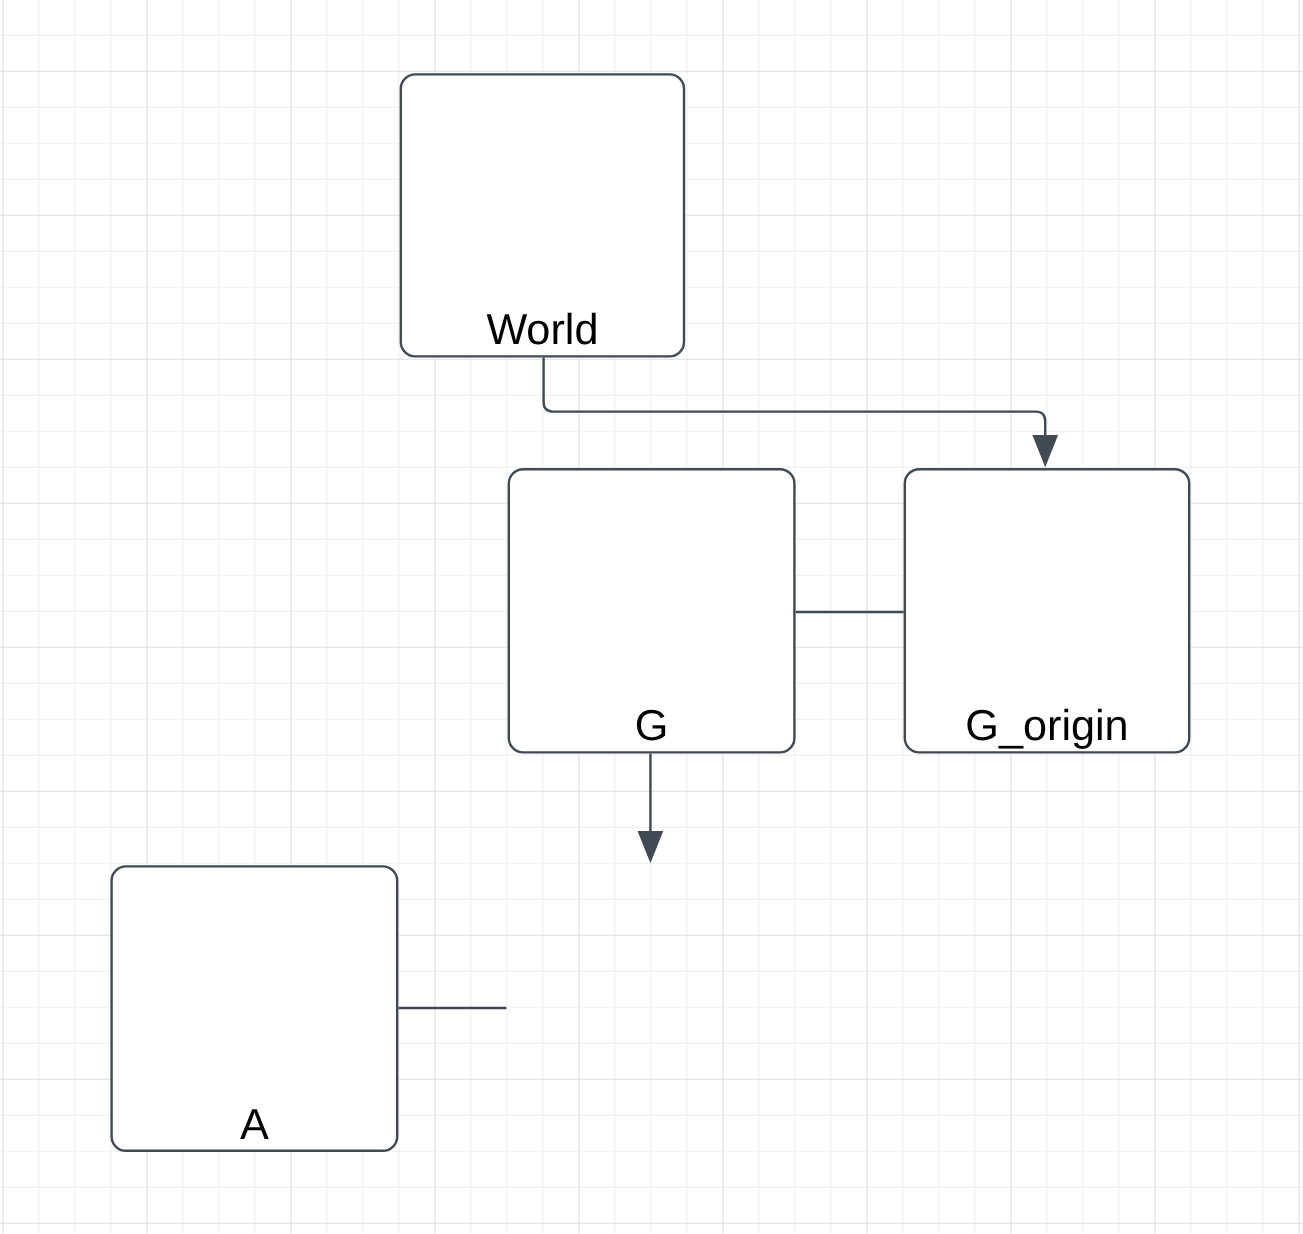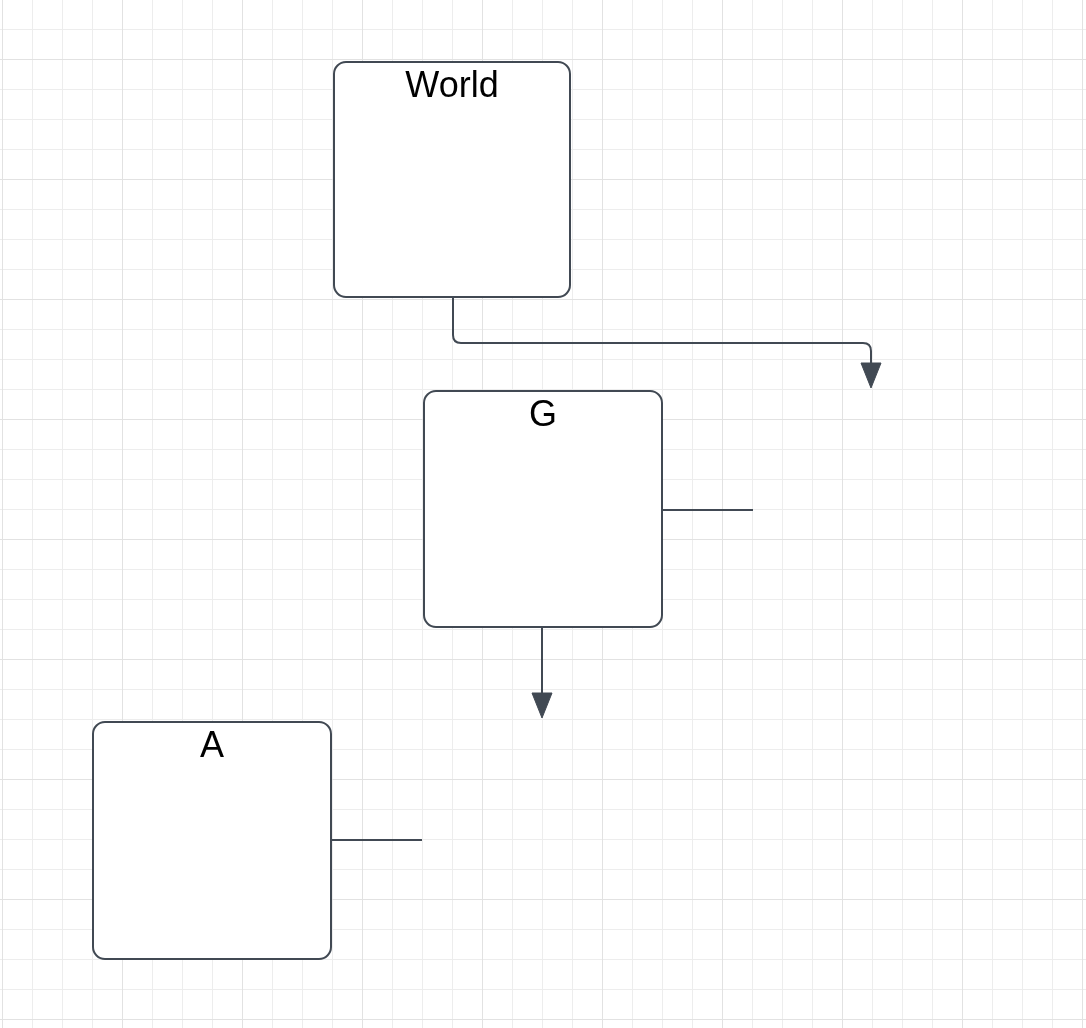--- a/index.html
+++ b/index.html
@@ -39,21 +39,21 @@
     pointer-events:stroke;
   }
   .edges polygon{
     fill:var(--stroke);
     stroke:var(--stroke);
     stroke-width:1;
     pointer-events:all;
   }
   .node{
     position:absolute;
-    display:flex;align-items:flex-start;justify-content:center;
+    display:flex;align-items:flex-end;justify-content:center;
     background:var(--node-fill);
     border:2px solid var(--stroke);
     border-radius:13px;
     cursor:move;
   }
   .node-label{
     font-size:36px;
     line-height:1.2;
     color:var(--text);
     text-align:center;
@@ -87,19 +87,22 @@
   </svg>
 
   <div class="node" style="left:333px;top:61px;width:238px;height:237px;">
     <span class="node-label">World</span>
   </div>
 
   <div class="node" style="left:423px;top:390px;width:240px;height:238px;">
     <span class="node-label">G</span>
   </div>
 
+  <div class="node" style="left:753px;top:390px;width:239px;height:238px;">
+    <span class="node-label">G_origin</span>
+  </div>
 
   <div class="node" style="left:92px;top:721px;width:240px;height:239px;">
     <span class="node-label">A</span>
   </div>
 
 
 </div>
 
 </body></html>

